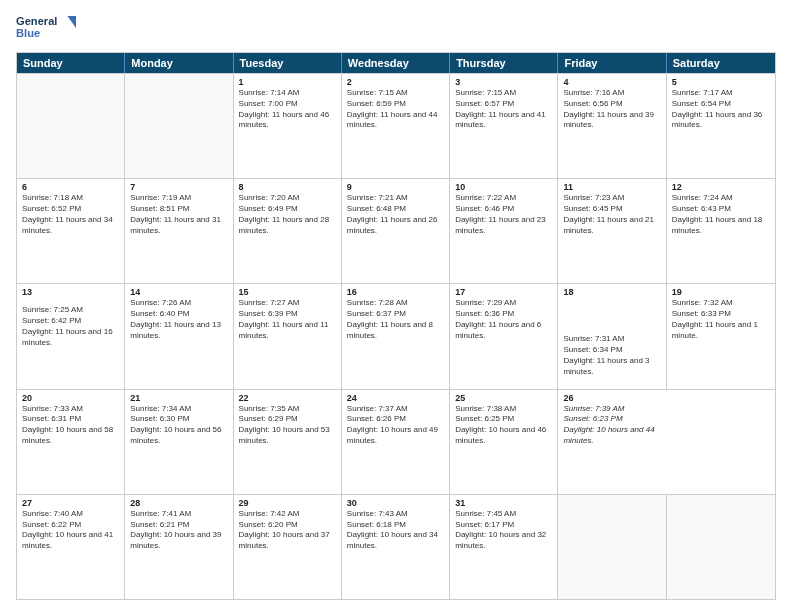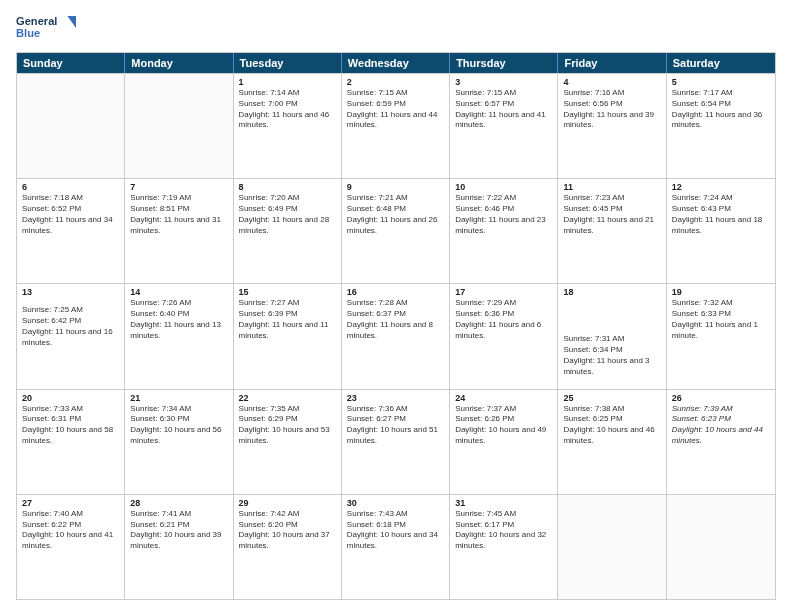--- a/index.html
+++ b/index.html
@@ -263,26 +263,20 @@
 Sunset: 6:30 PM
 Daylight: 10 hours and 56 minutes.</div>
           </div>
           <div class="cal-cell">
             <span class="day-num">22</span>
             <div class="cell-text" style="white-space: pre-line;">Sunrise: 7:35 AM
 Sunset: 6:29 PM
 Daylight: 10 hours and 53 minutes.</div>
           </div>
           <div class="cal-cell">
-            <span class="day-num">23</span>
-            <div class="cell-text" style="white-space: pre-line;">Sunrise: 7:36 AM
-Sunset: 6:27 PM
-Daylight: 10 hours and 51 minutes.</div>
-          </div>
-          <div class="cal-cell">
             <span class="day-num">24</span>
             <div class="cell-text" style="white-space: pre-line;">Sunrise: 7:37 AM
 Sunset: 6:26 PM
 Daylight: 10 hours and 49 minutes.</div>
           </div>
           <div class="cal-cell">
             <span class="day-num">25</span>
             <div class="cell-text" style="white-space: pre-line;">Sunrise: 7:38 AM
 Sunset: 6:25 PM
 Daylight: 10 hours and 46 minutes.</div>

